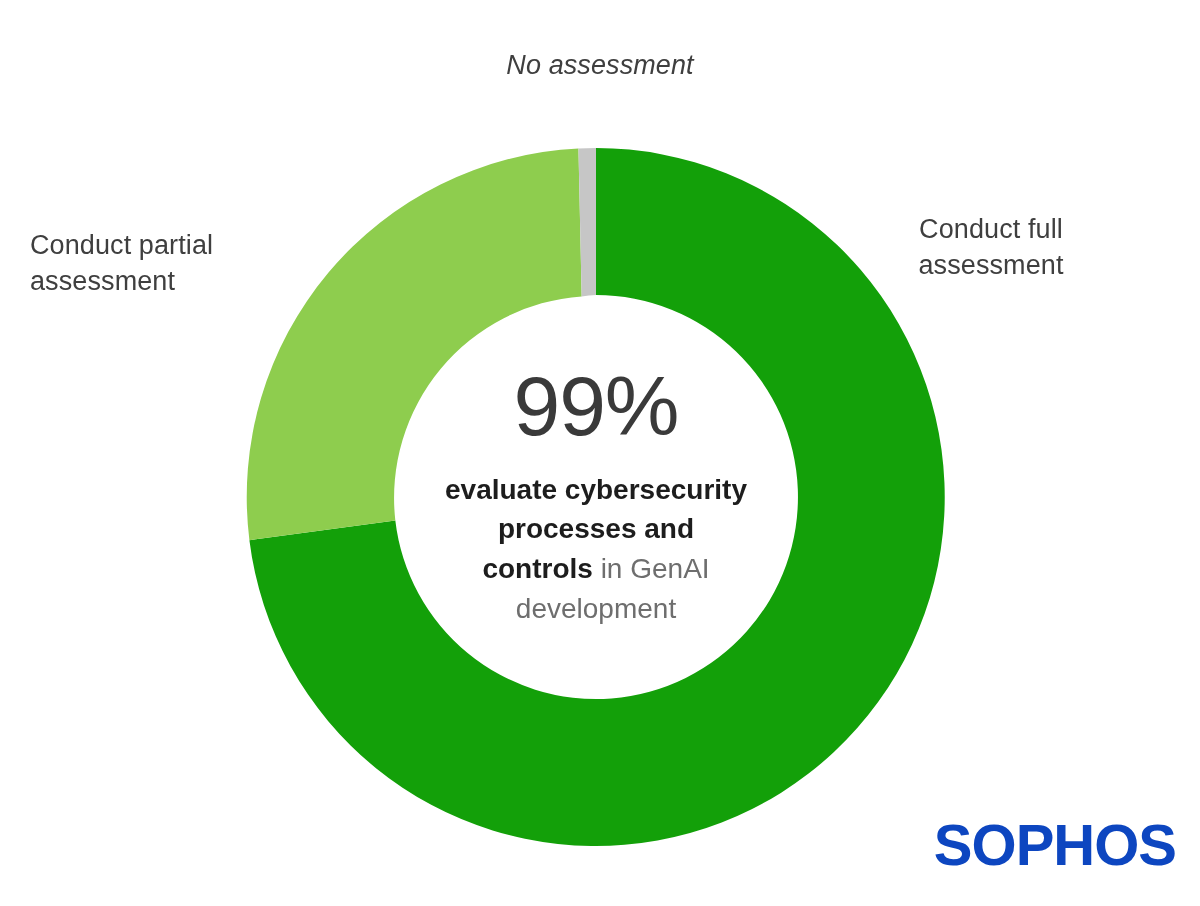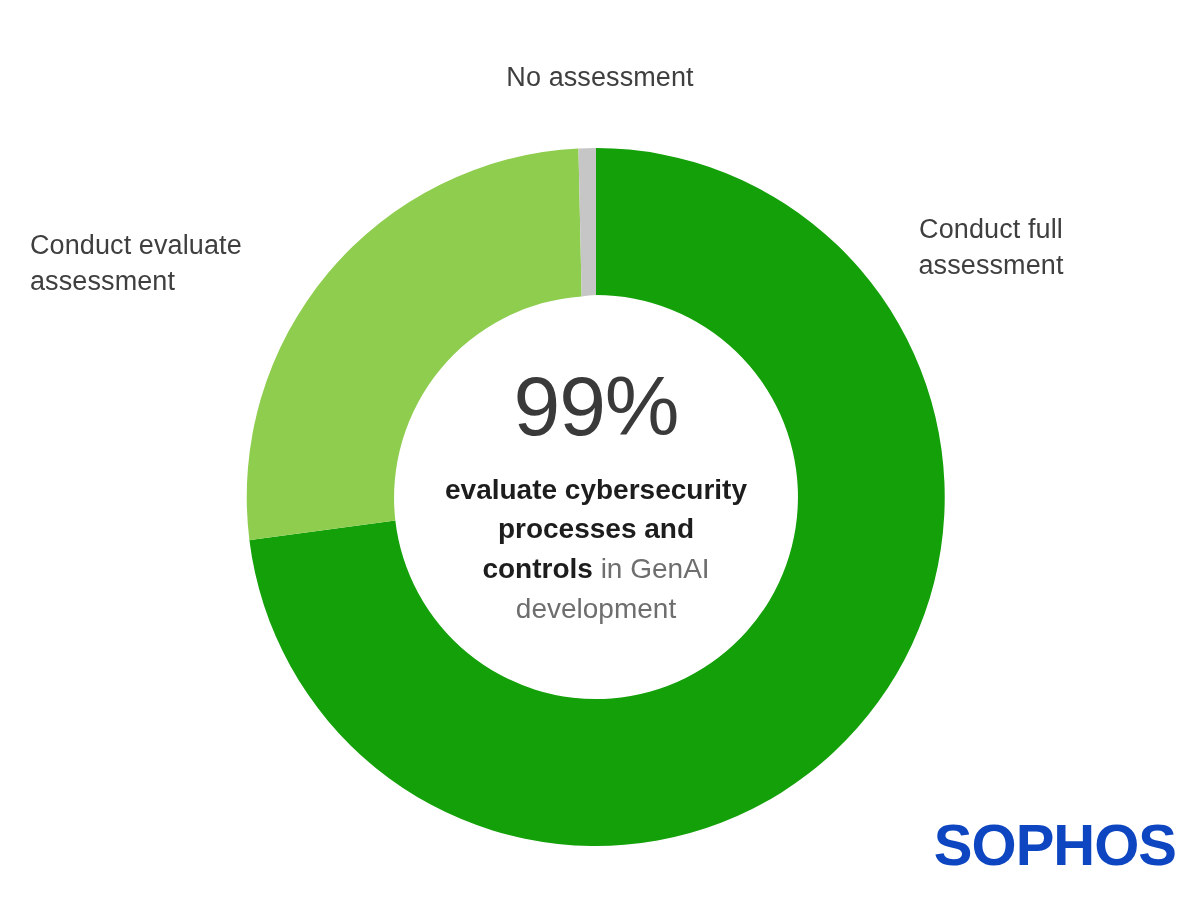--- a/index.html
+++ b/index.html
@@ -24,24 +24,25 @@
   .callout {
     position: absolute;
     color: #3f3f3f;
     font-size: 27px;
     line-height: 1.32;
     font-weight: 400;
     letter-spacing: 0.1px;
     white-space: pre-line;
   }
   #label-no-assessment {
-    top: 60px;
+    top: 48px;
     left: 0;
     width: 1200px;
     text-align: center;
+    font-style: italic;
   }
   #label-partial {
     top: 228px;
     left: 30px;
     width: 300px;
     text-align: left;
   }
   #label-full {
     top: 212px;
     left: 860px;
@@ -122,21 +123,21 @@
     line-height: 1;
   }
 </style>
 </head>
 <body>
 
 <div id="page">
 
   <div class="callout" id="label-no-assessment">No assessment</div>
 
-  <div class="callout" id="label-partial">Conduct evaluate
+  <div class="callout" id="label-partial">Conduct partial
 assessment</div>
 
   <div class="callout" id="label-full">Conduct full
 assessment</div>
 
   <div id="donut-wrap">
     <svg id="donut-svg" viewBox="0 0 700 700">
 
       <path fill="#13a009" d="M 350 1
                A 349 349 0 1 1 3.41 393.18

